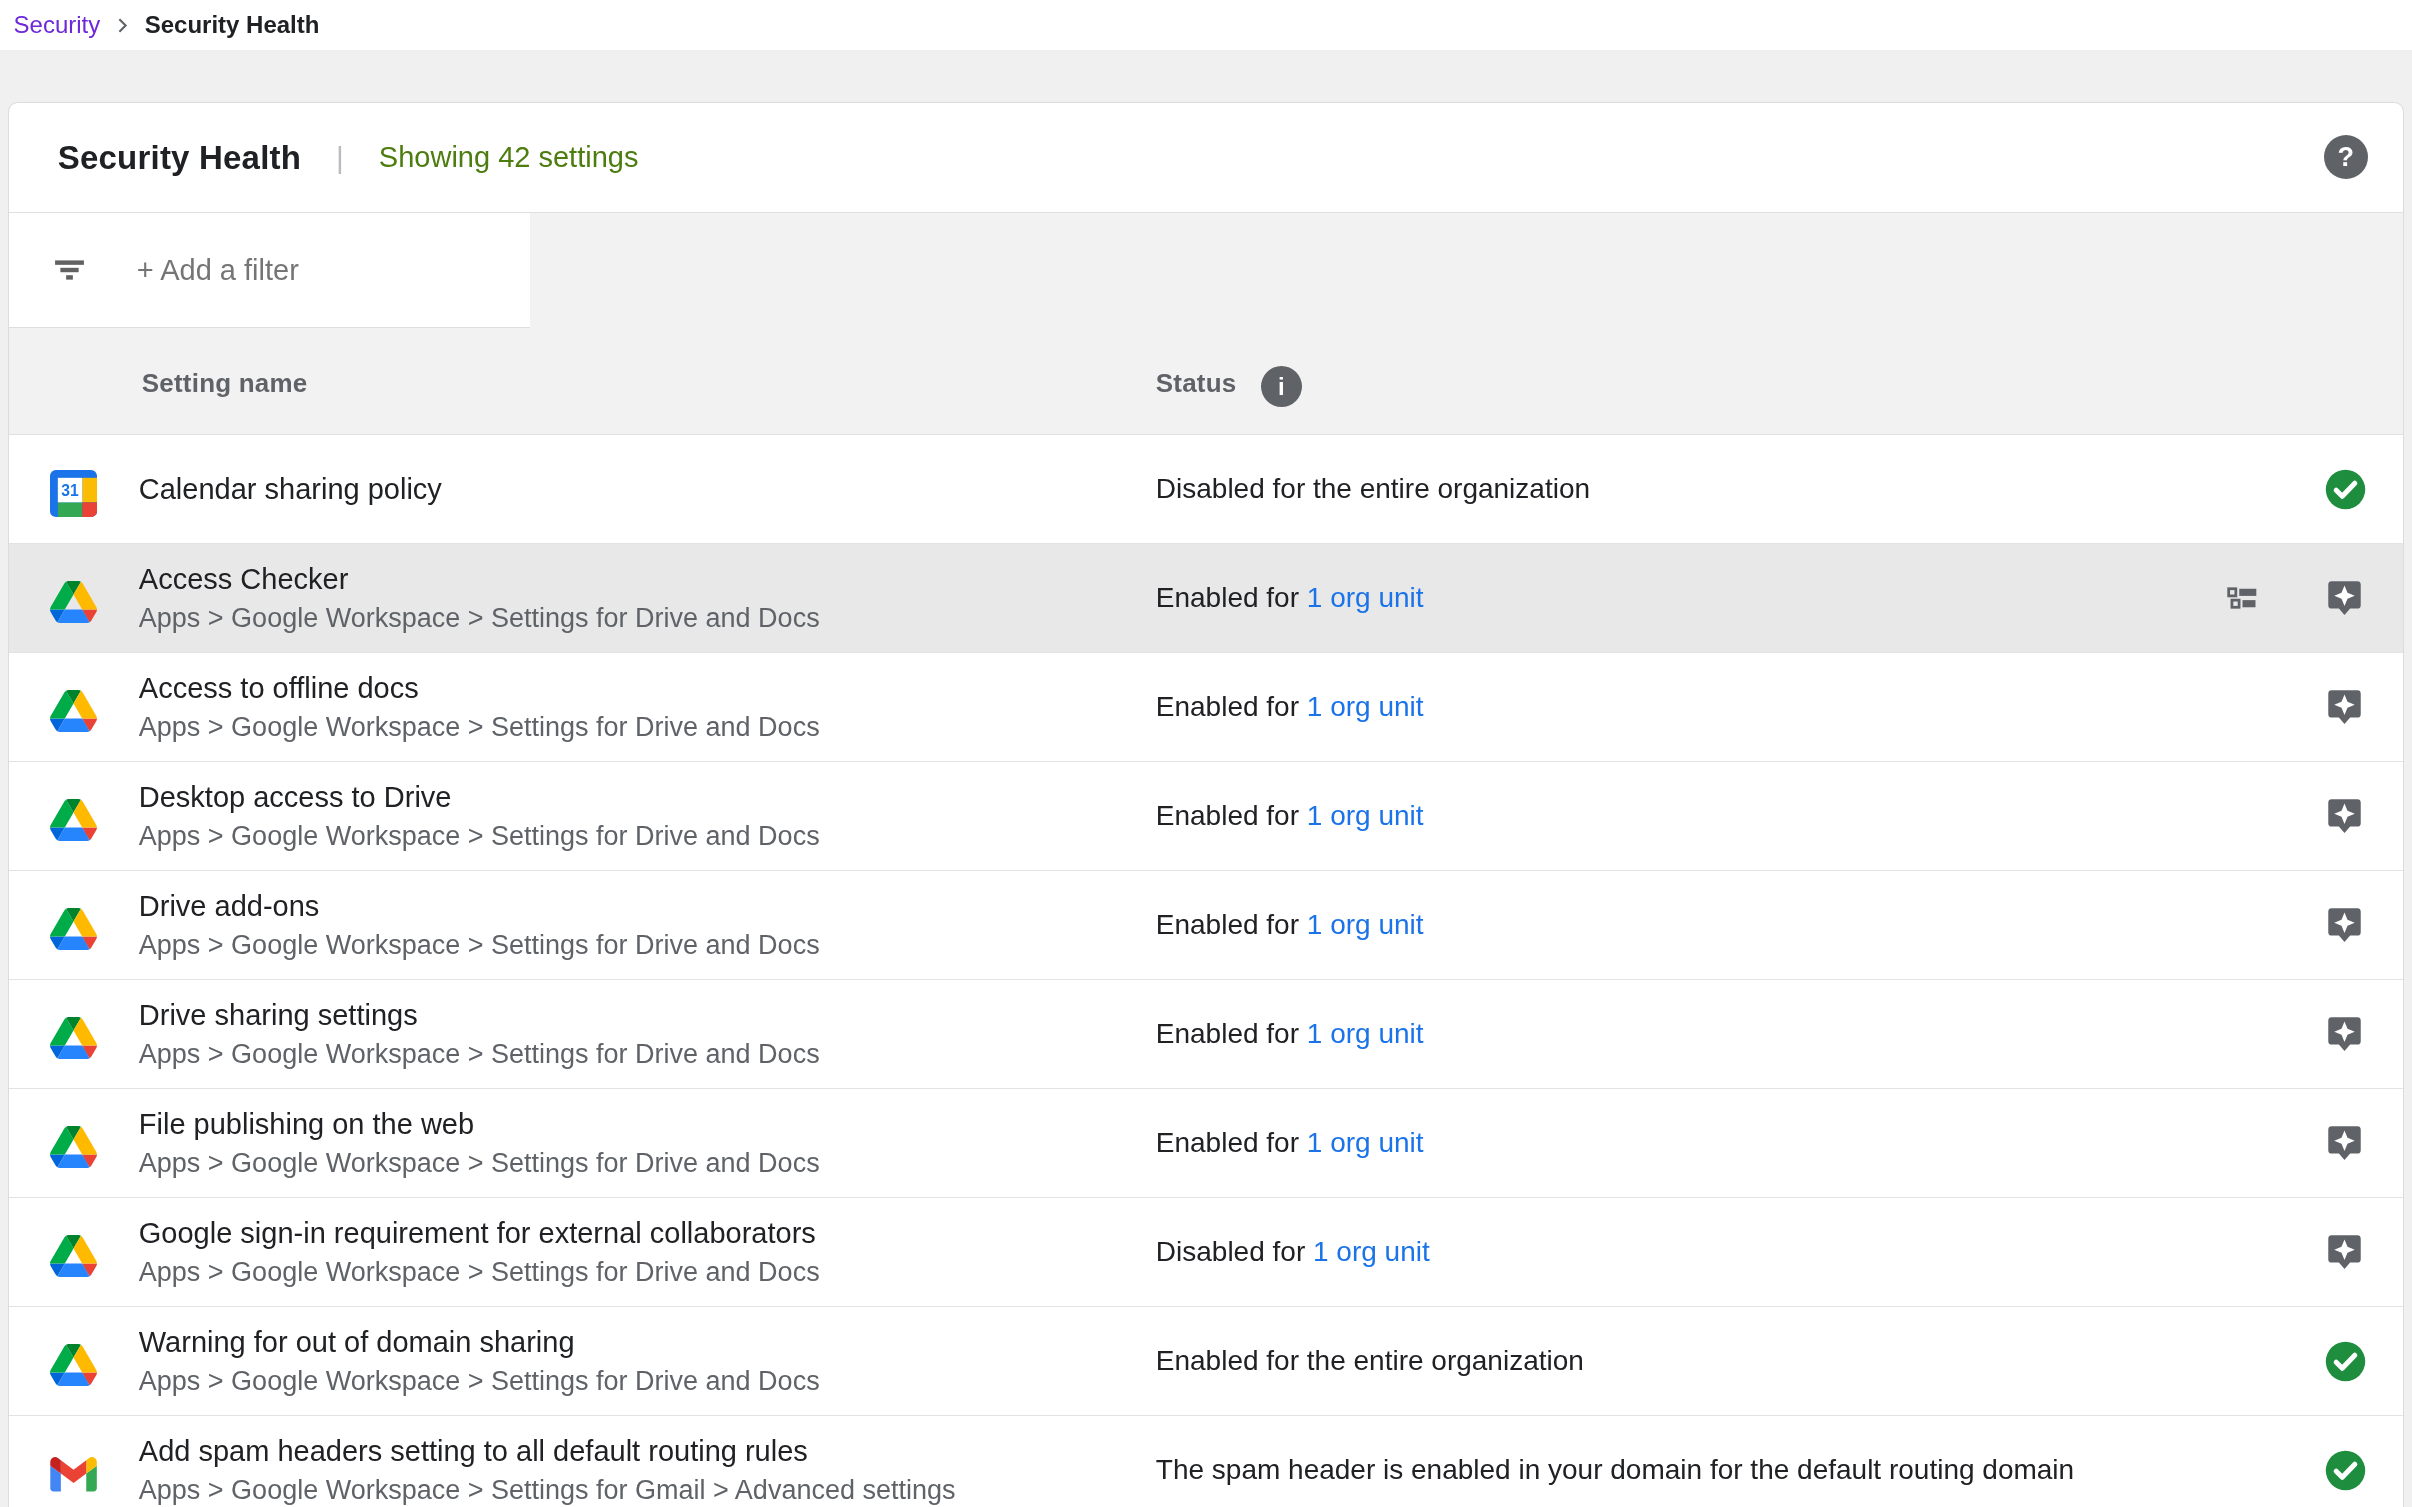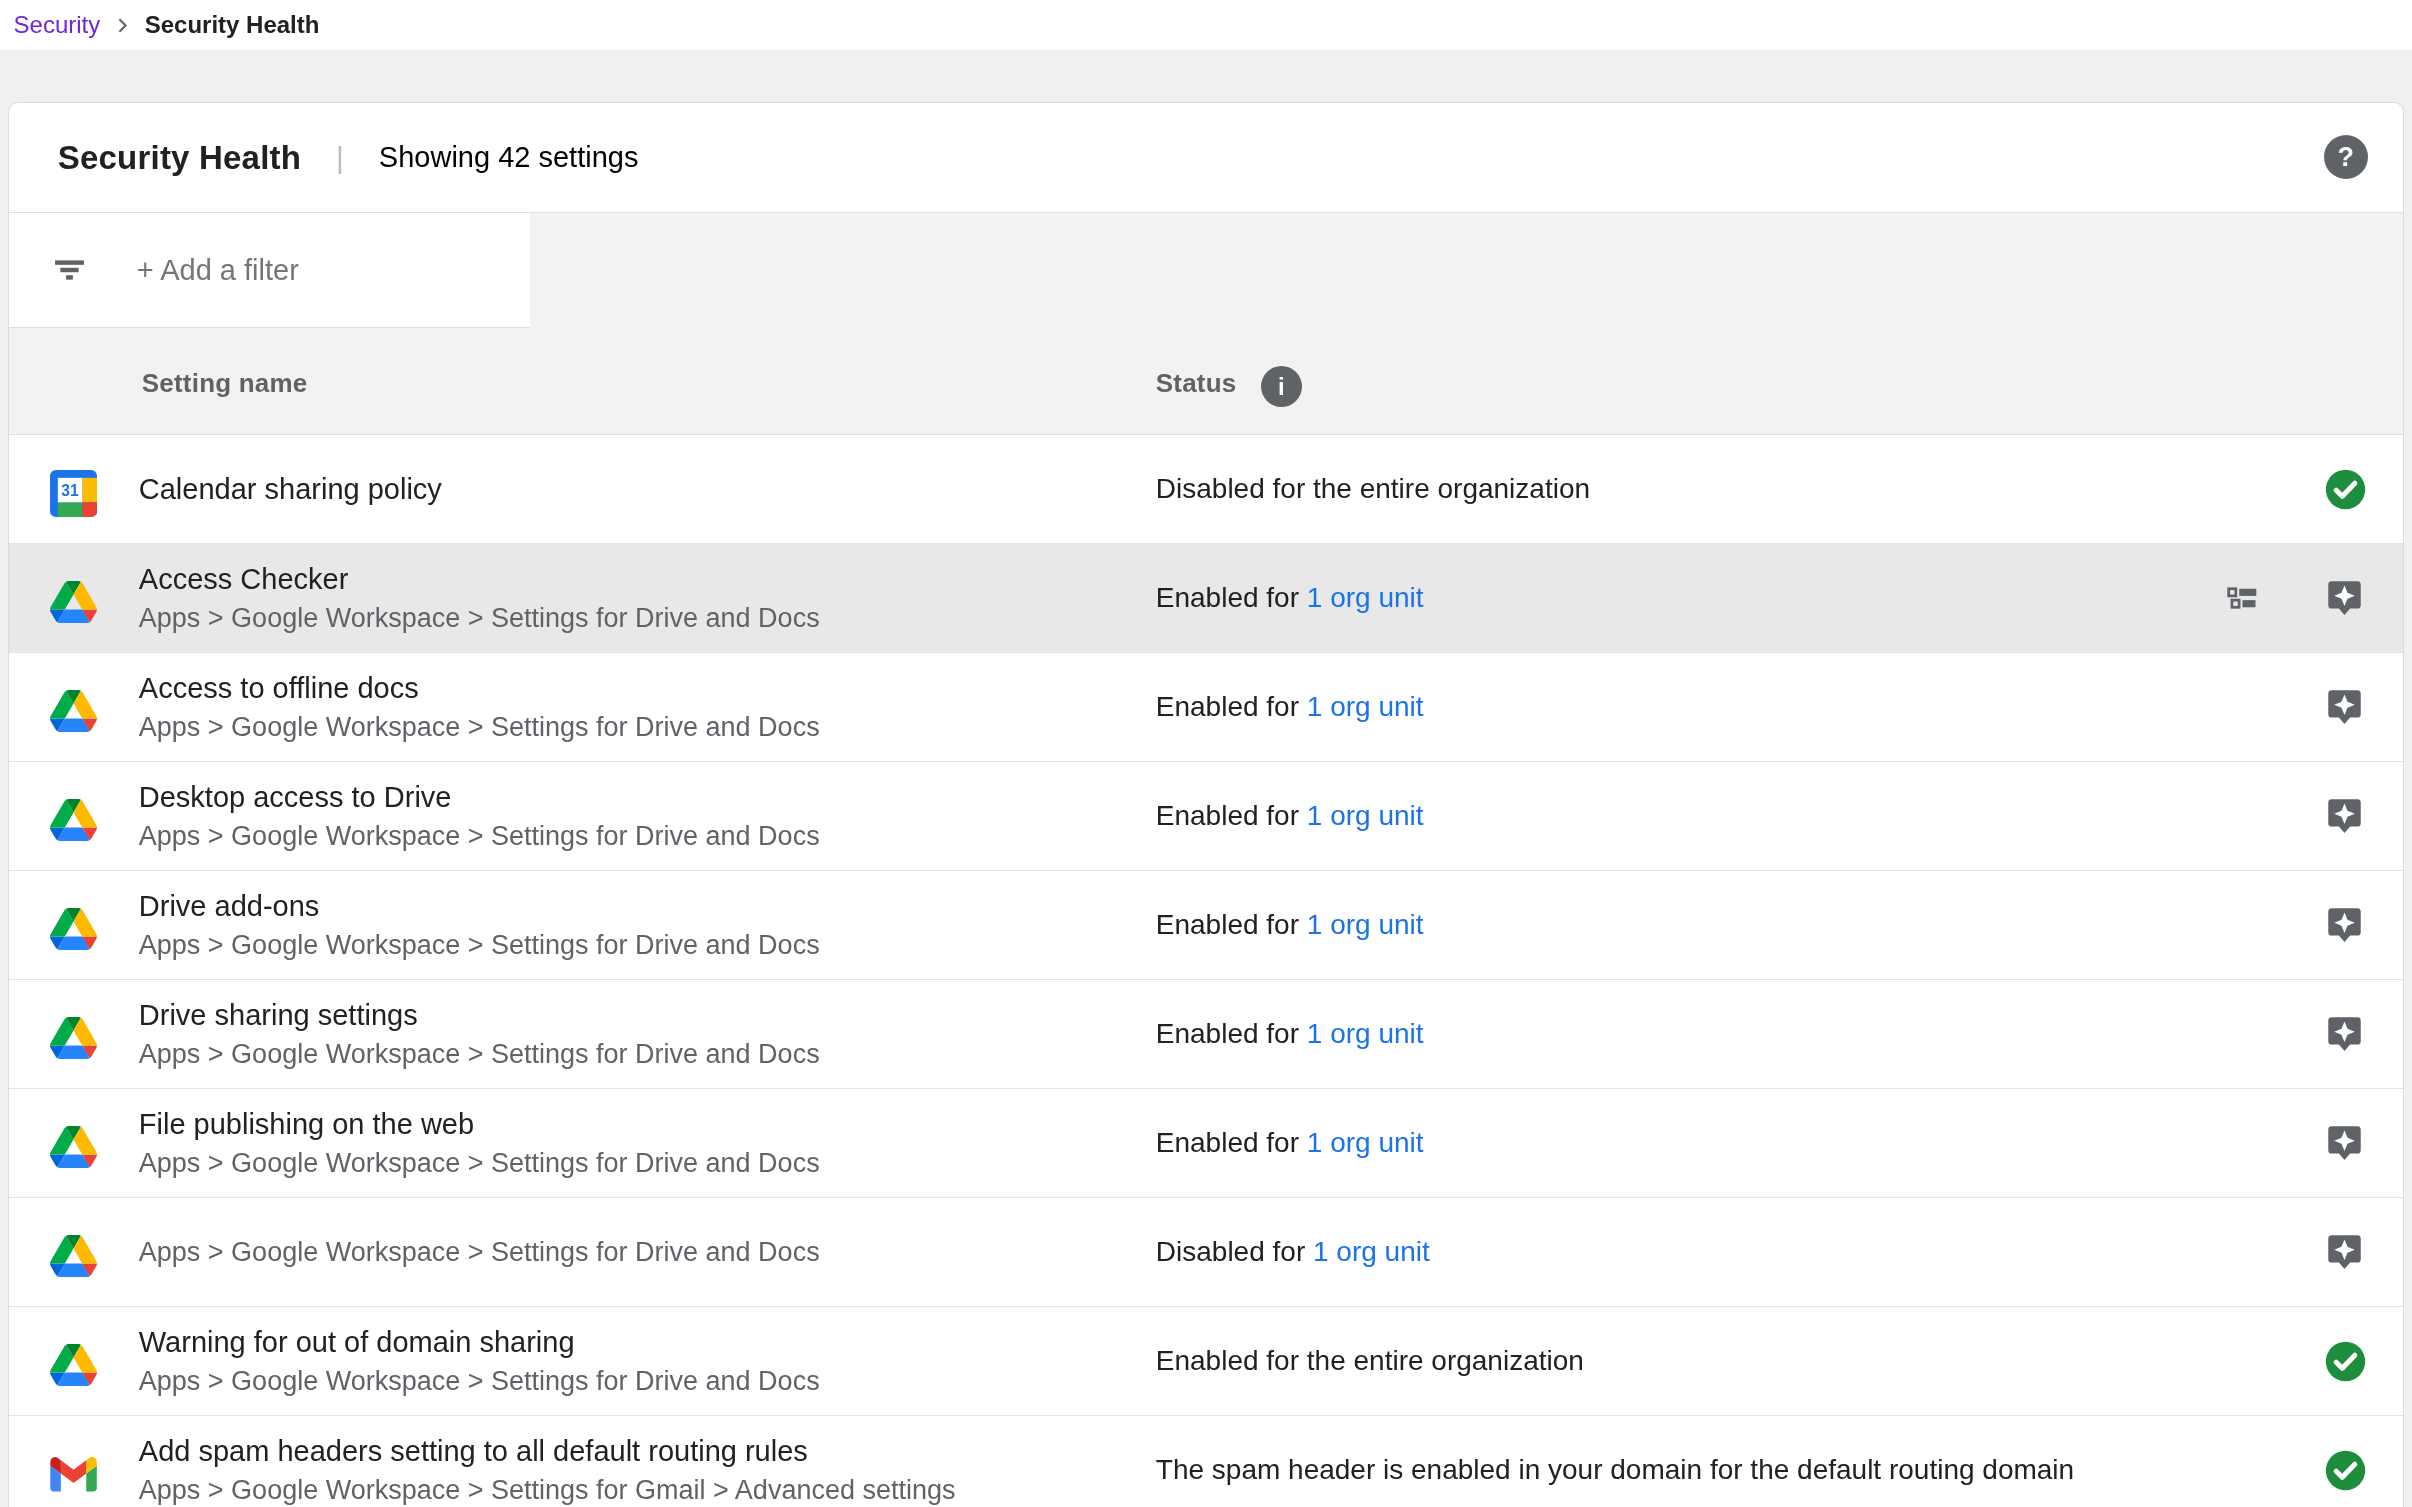--- a/index.html
+++ b/index.html
@@ -15,21 +15,21 @@
   
   .card{
     position:absolute;left:7.8px;top:102px;width:2396px;height:1406px;background:#fff;
     border:1px solid #dcdcdc;border-bottom:none;border-radius:9.7px 9.7px 0 0;
     box-sizing:border-box;overflow:hidden;
   }
   .card-header{height:110px;display:flex;align-items:center;padding-left:49px;
     border-bottom:1px solid #e0e0e0;box-sizing:border-box;position:relative}
   .page-title{font-size:33px;font-weight:700;letter-spacing:0.2px;color:#202124}
   .title-sep{color:#b9bcbe;font-size:30px;margin:0 35px;font-weight:400}
-  .count-text{font-size:29px;color:#000000}
+  .count-text{font-size:29px;color:#4d7c0f}
   .help-icon{position:absolute;right:35px;top:32px;width:44px;height:44px;border-radius:50%;
     background:#5f6368;color:#fff;font-size:27px;font-weight:700;
     display:flex;align-items:center;justify-content:center;cursor:pointer}
   
   .toolbar{height:222px;background:#f2f2f2;position:relative;border-bottom:1px solid #e0e0e0;box-sizing:border-box}
   .filter-box{position:absolute;left:0;top:0;width:521px;height:115px;background:#fff;
     border-bottom:1px solid #dedede;display:flex;align-items:center;padding-left:45px;gap:52px;box-sizing:border-box}
   .add-filter{font-size:29px;color:#757575}
   .col-head{position:absolute;font-size:26px;font-weight:700;color:#5f6368;letter-spacing:0.2px}
   .col-head.setting{left:133px;top:155px}
@@ -257,20 +257,21 @@
           <svg viewBox="0 0 87.3 78" width="47" height="42">
             <path d="m6.6 66.85 3.85 6.65c.8 1.4 1.95 2.5 3.3 3.3l13.75-23.8h-27.5c0 1.55.4 3.1 1.2 4.5z" fill="#0066da"></path>
             <path d="m43.65 25-13.75-23.8c-1.35.8-2.5 1.9-3.3 3.3l-25.4 44a9.06 9.06 0 0 0-1.2 4.5h27.5z" fill="#00ac47"></path>
             <path d="m73.55 76.8c1.35-.8 2.5-1.9 3.3-3.3l1.6-2.75 7.65-13.25c.8-1.4 1.2-2.95 1.2-4.5h-27.502l5.852 11.5z" fill="#ea4335"></path>
             <path d="m43.65 25 13.75-23.8c-1.35-.8-2.9-1.2-4.5-1.2h-18.5c-1.6 0-3.15.45-4.5 1.2z" fill="#00832d"></path>
             <path d="m59.8 53h-32.3l-13.75 23.8c1.35.8 2.9 1.2 4.5 1.2h50.8c1.6 0 3.15-.45 4.5-1.2z" fill="#2684fc"></path>
             <path d="m73.4 26.5-12.7-22c-.8-1.4-1.95-2.5-3.3-3.3l-13.75 23.8 16.15 28h27.45c0-1.55-.4-3.1-1.2-4.5z" fill="#ffba00"></path>
           </svg>
         </span>
         <div class="row-text">
+          <div class="row-name">Google sign-in requirement for external collaborators</div>
           <div class="row-path">Apps &gt; Google Workspace &gt; Settings for Drive and Docs</div>
         </div>
         <div class="status-cell"><span>Disabled for</span>&nbsp;<a href="#">1 org unit</a></div>
         <span class="trailing-icon"><svg viewBox="0 0 24 24" width="41" height="41">
             <path d="M4.5 2.5h15a2 2 0 0 1 2 2v12a2 2 0 0 1-2 2h-4.2L12 22.2l-3.3-3.7H4.5a2 2 0 0 1-2-2v-12a2 2 0 0 1 2-2z" fill="#5f6368"></path>
             <path d="M12 5l1.75 4.25L18 11l-4.25 1.75L12 17l-1.75-4.25L6 11l4.25-1.75z" fill="#fff"></path>
           </svg></span>
       </div>
       <div class="row">
         <span class="app-icon">

